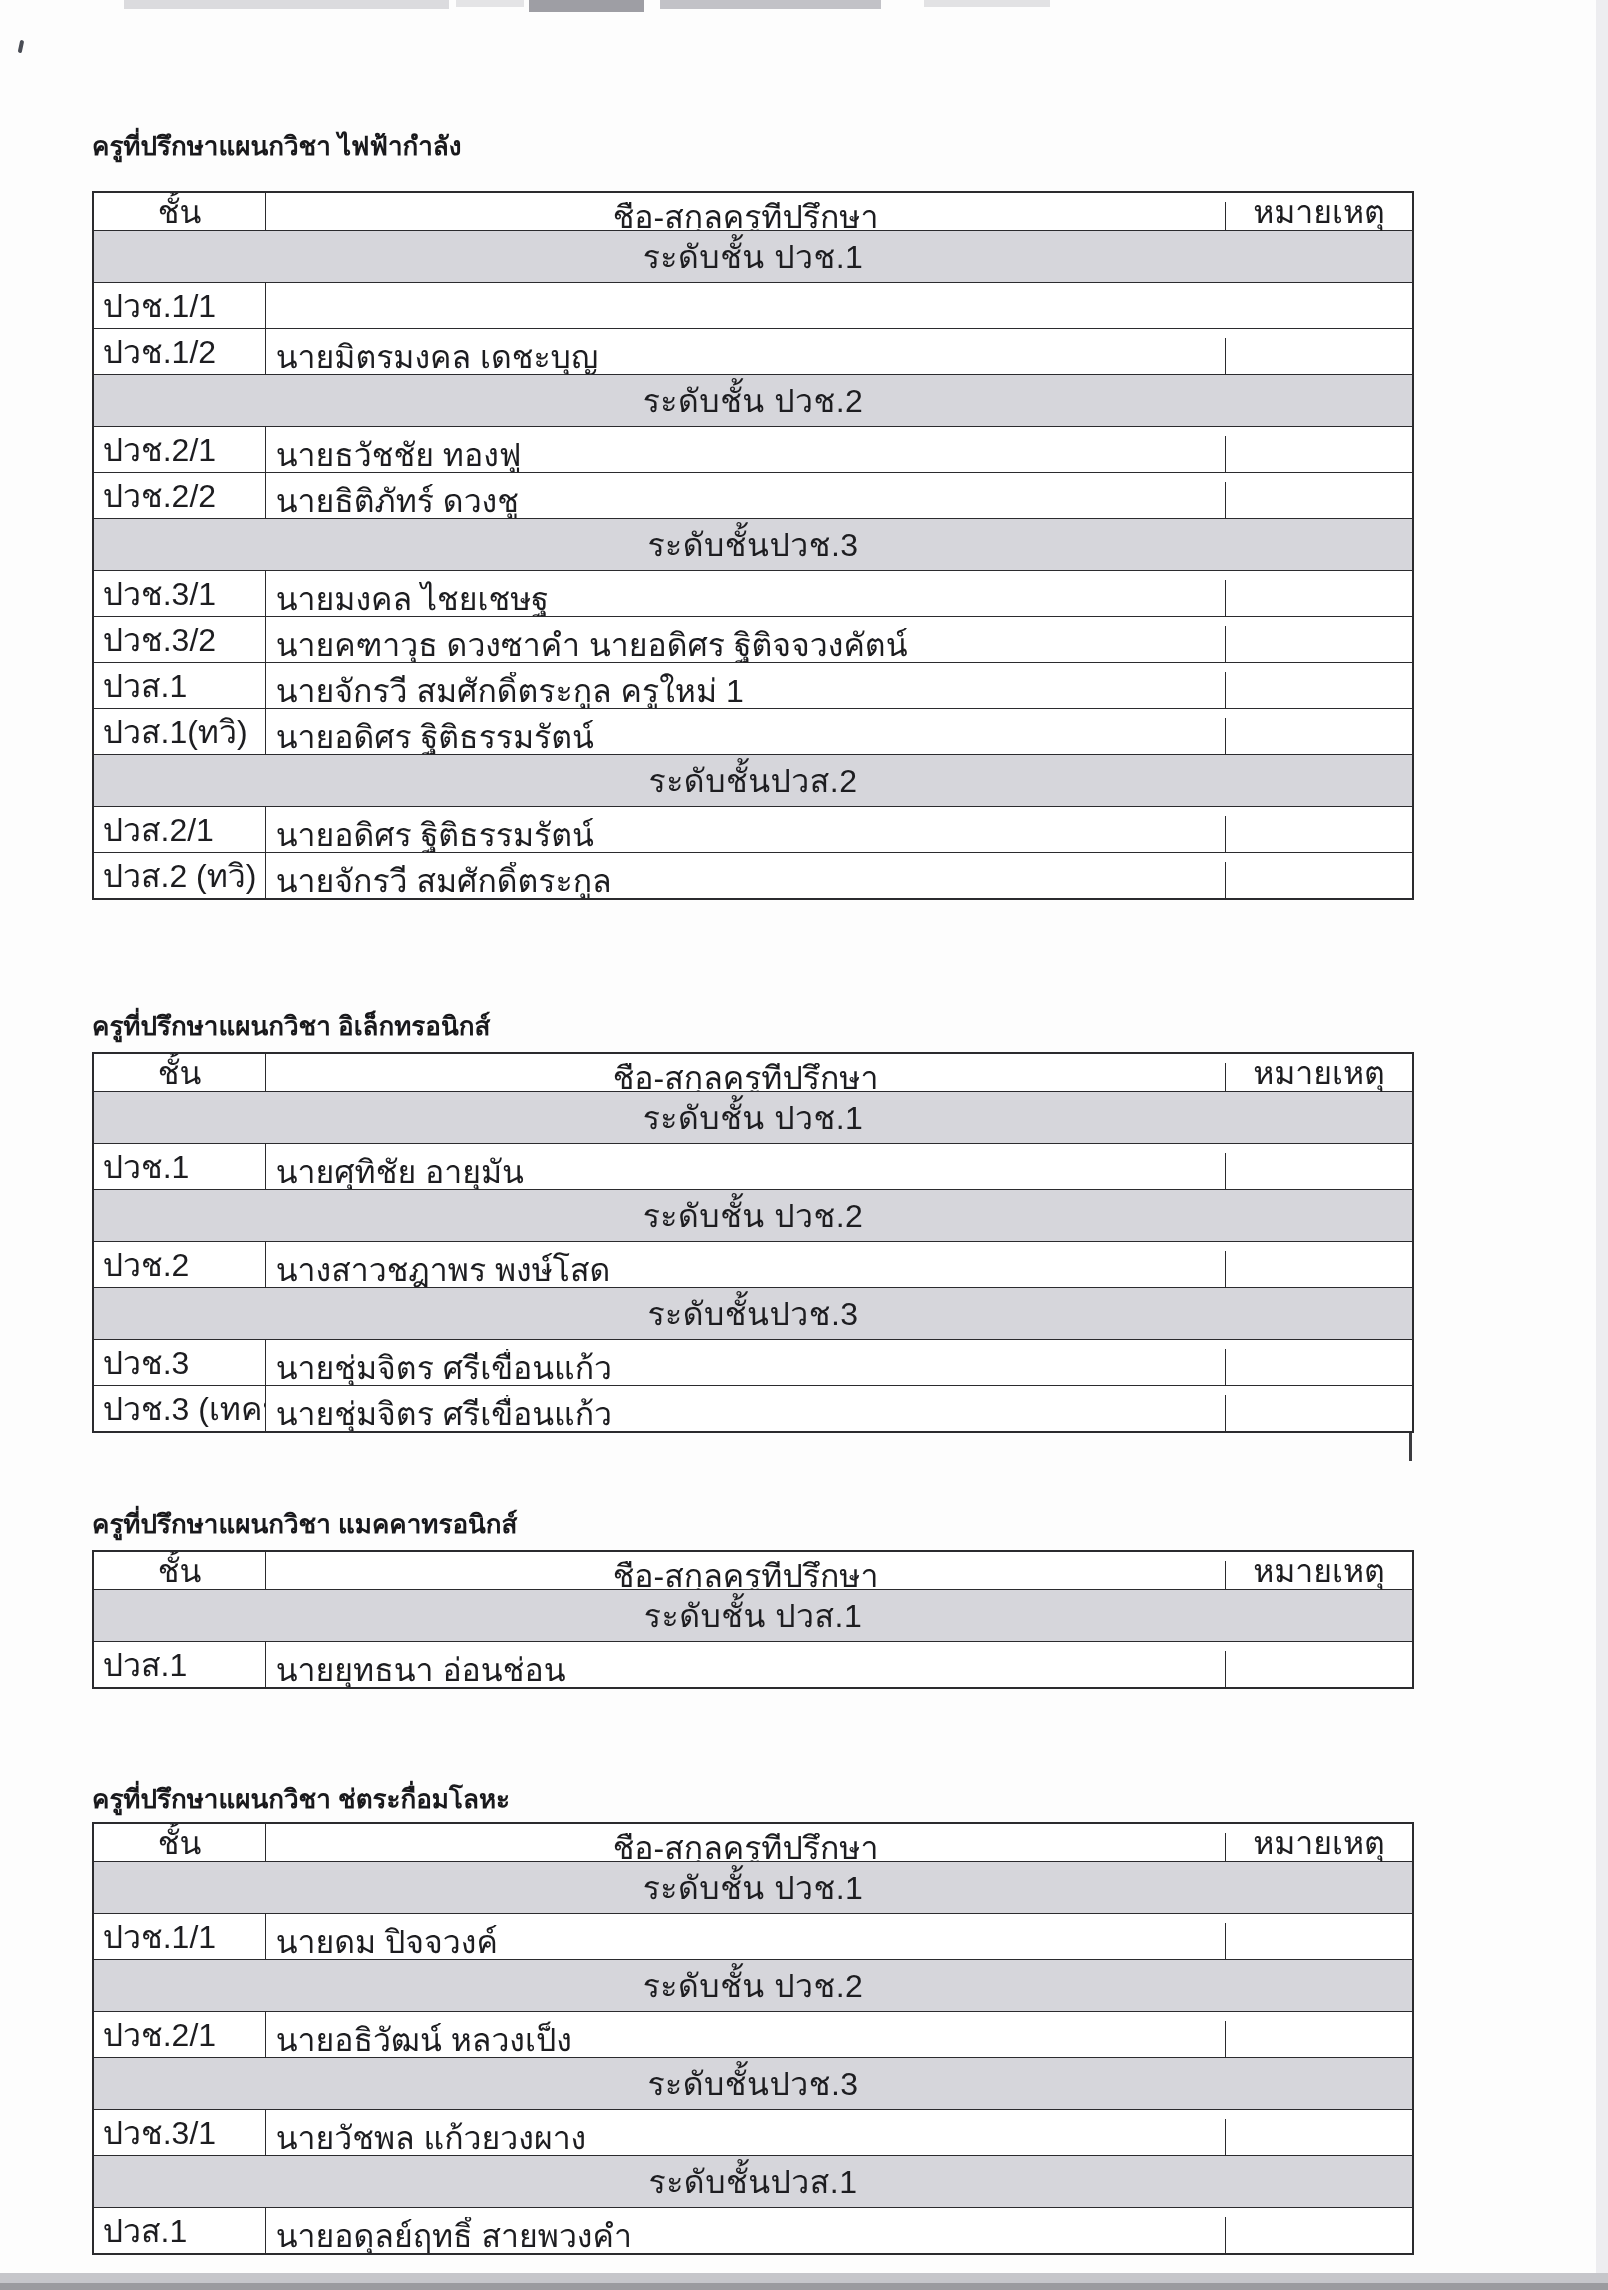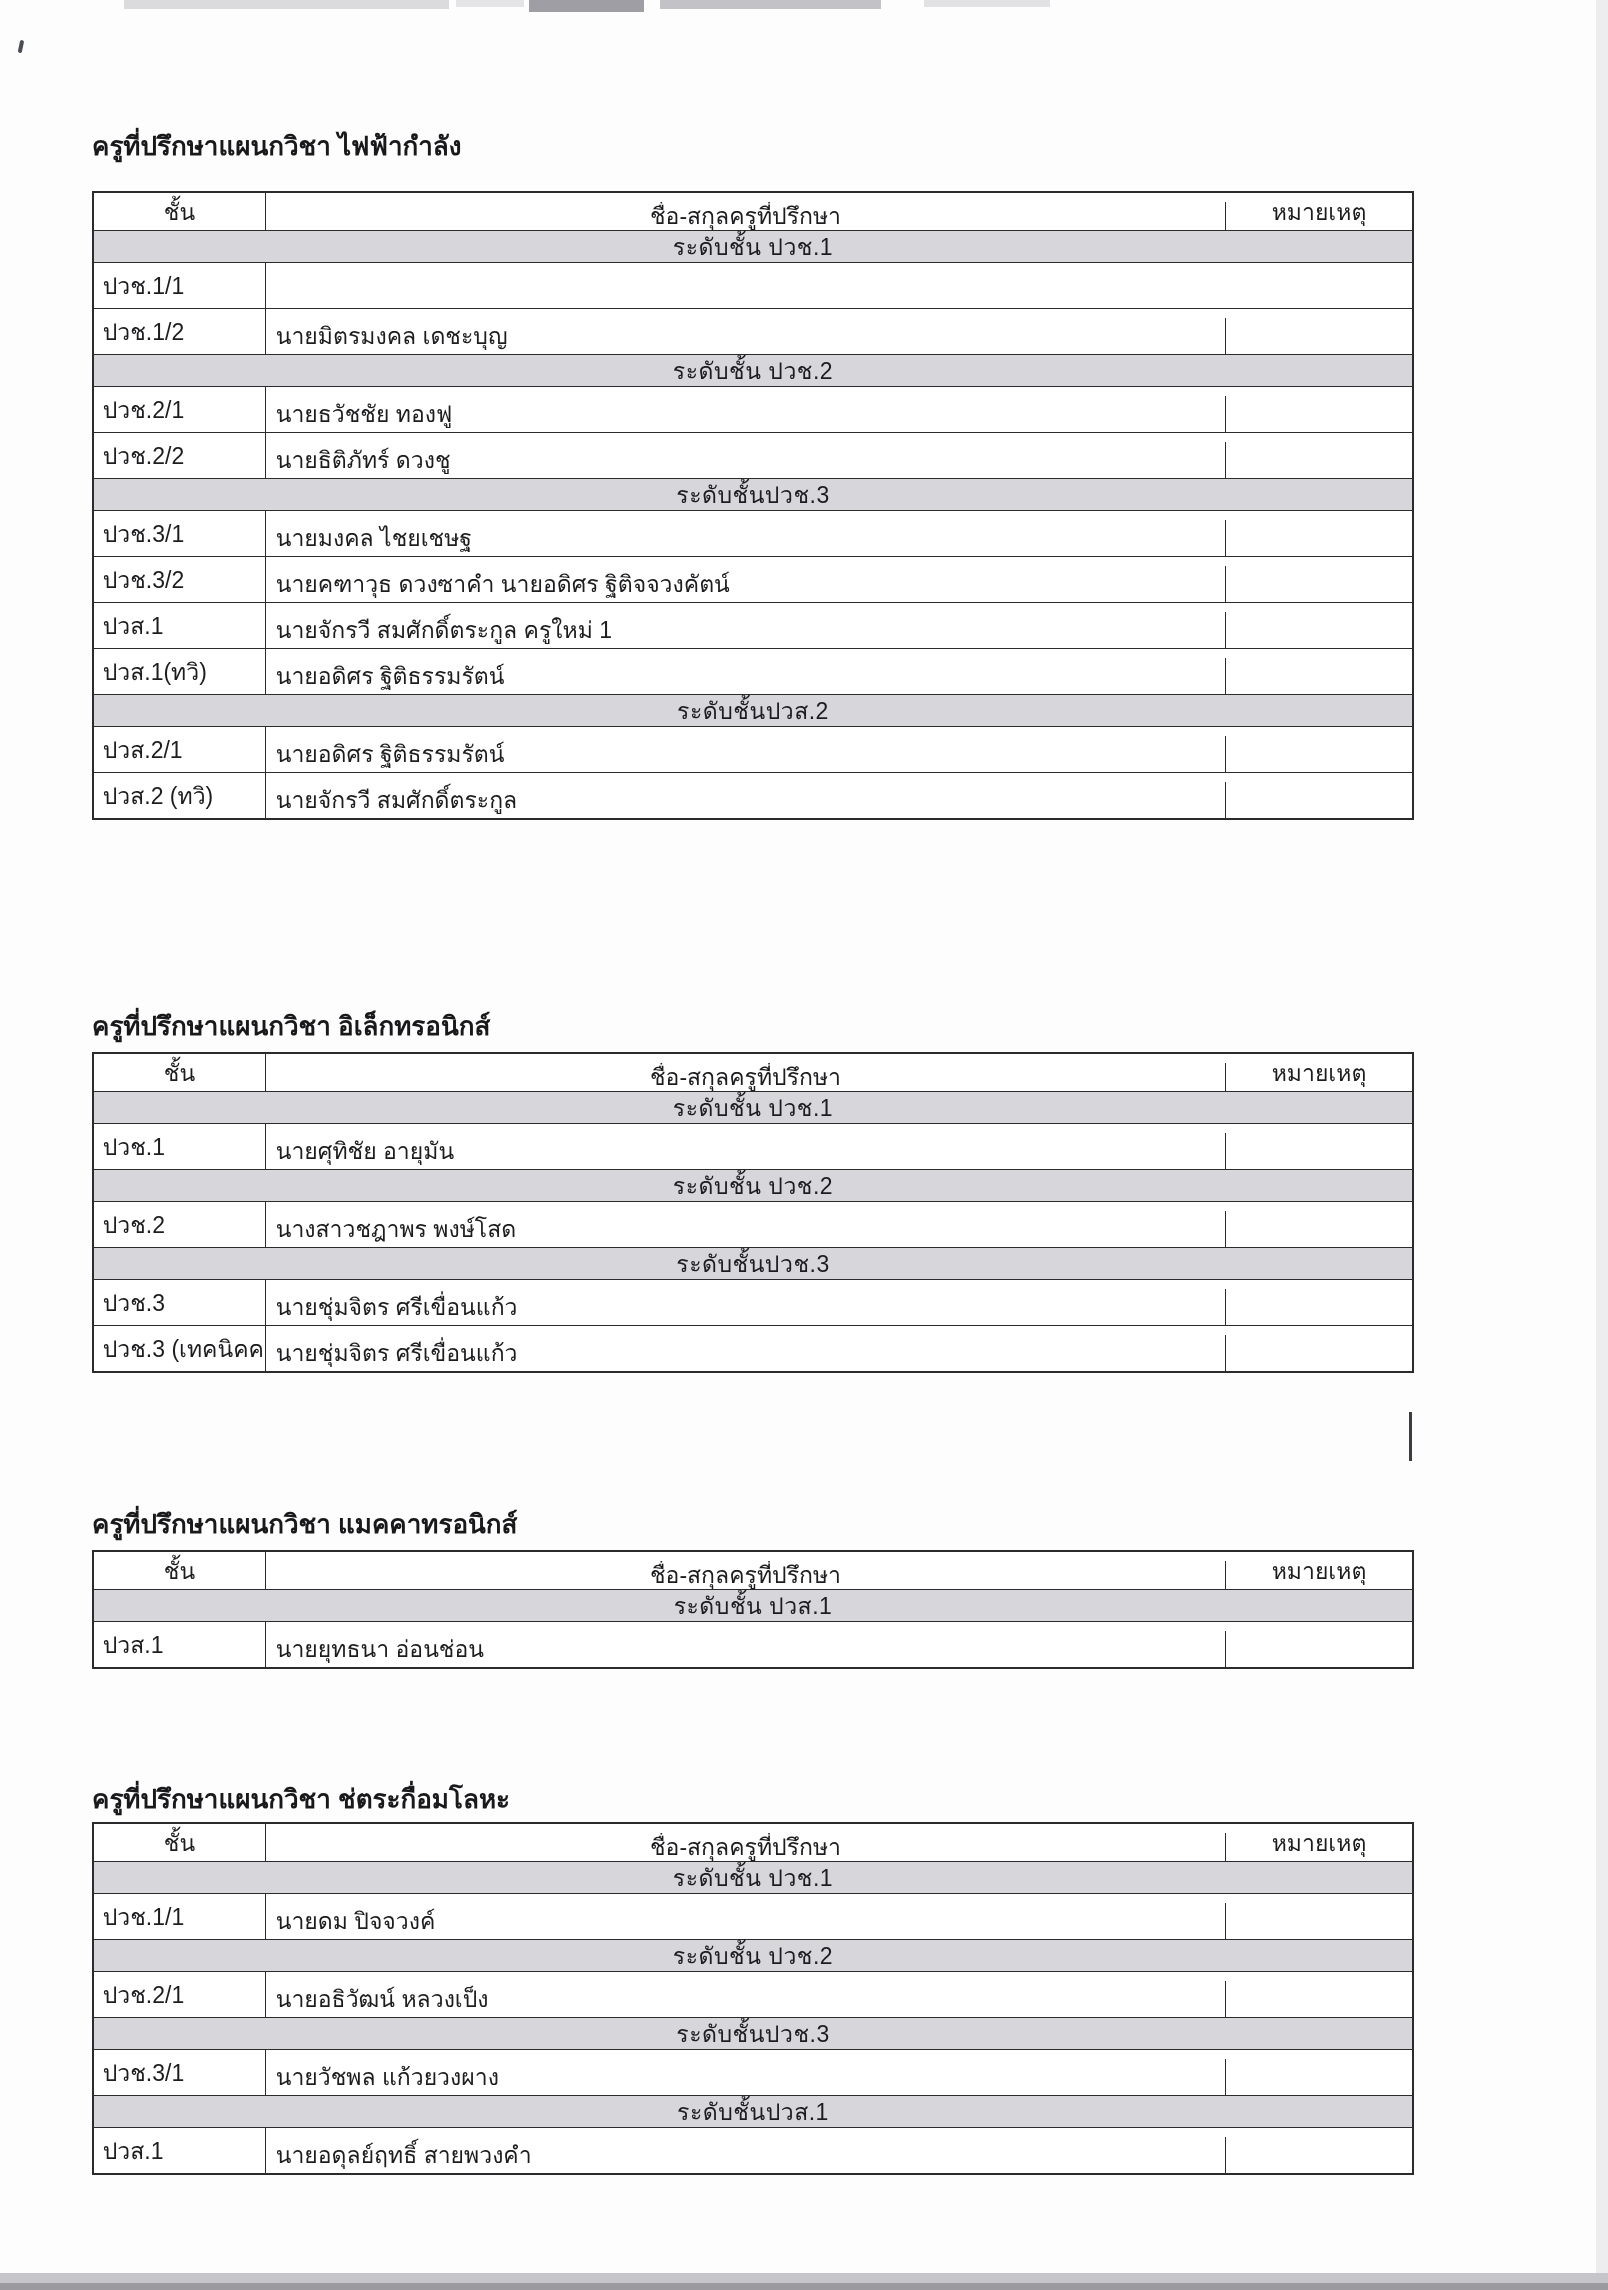--- a/index.html
+++ b/index.html
@@ -18,27 +18,27 @@
     font-weight: 700;
     color: #19191c;
     white-space: nowrap;
   }
   .tbl {
     position: absolute;
     left: 92px;
     width: 1322px;
     border: 2.9px solid #2b2b2e;
     background: #fff;
-    font-size: 23px;
+    font-size: 32px;
   }
   .row { display: flex; align-items: stretch; }
   .row + .row { border-top: 1.9px solid #2b2b2e; }
   .row.hdr  { height: 37px; }
   .row.data { height: 46px; }
-  .row.sec  { height: 32px; }
+  .row.sec  { height: 52px; }
   .c1 { width: 172px; border-right: 1.9px solid #2b2b2e; display:flex; align-items:center; padding: 0 3.9px 0 8.7px; white-space: nowrap; overflow: hidden; }
   .c2 { flex: 1; border-right: 1.9px solid #2b2b2e; display:flex; align-items:center; padding: 0 7.8px 0 9.7px; white-space: nowrap; overflow: hidden; margin-top: 9px; }
   .c3 { width: 186px; display:flex; align-items:center; justify-content:center; }
   .hdr .c1, .hdr .c2 { justify-content: center; padding: 0; }
   .seccell {
     flex: 1;
     background: #d6d6db;
     display: flex;
     align-items: center;
     justify-content: center;

